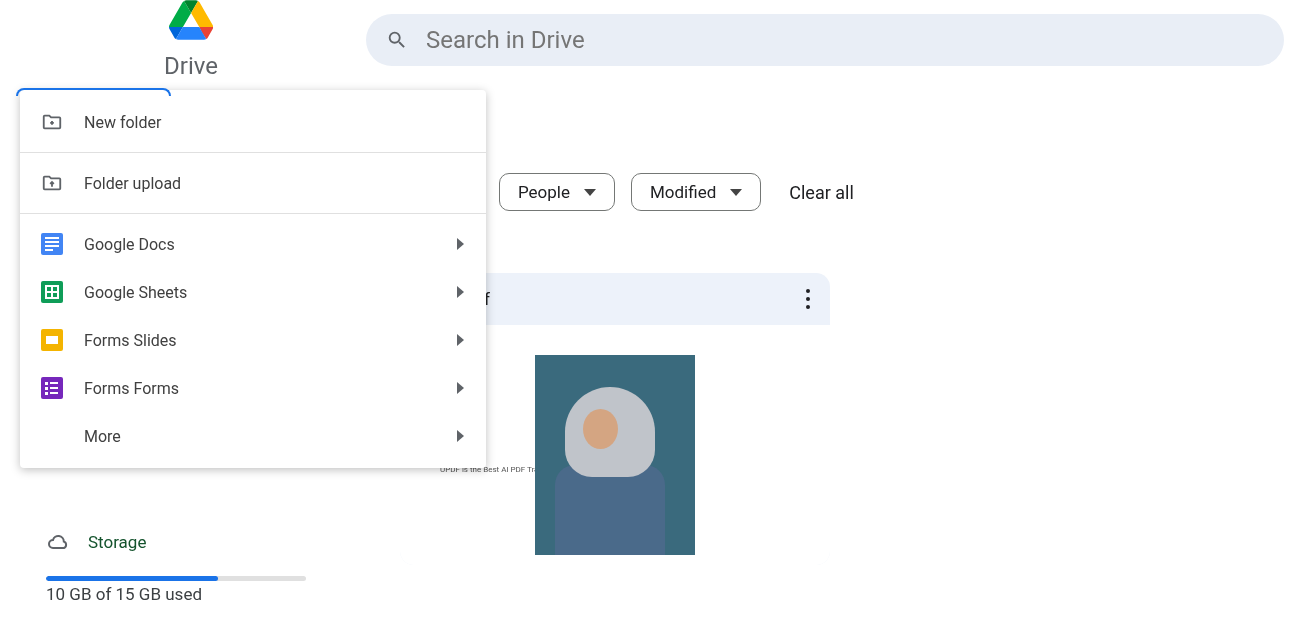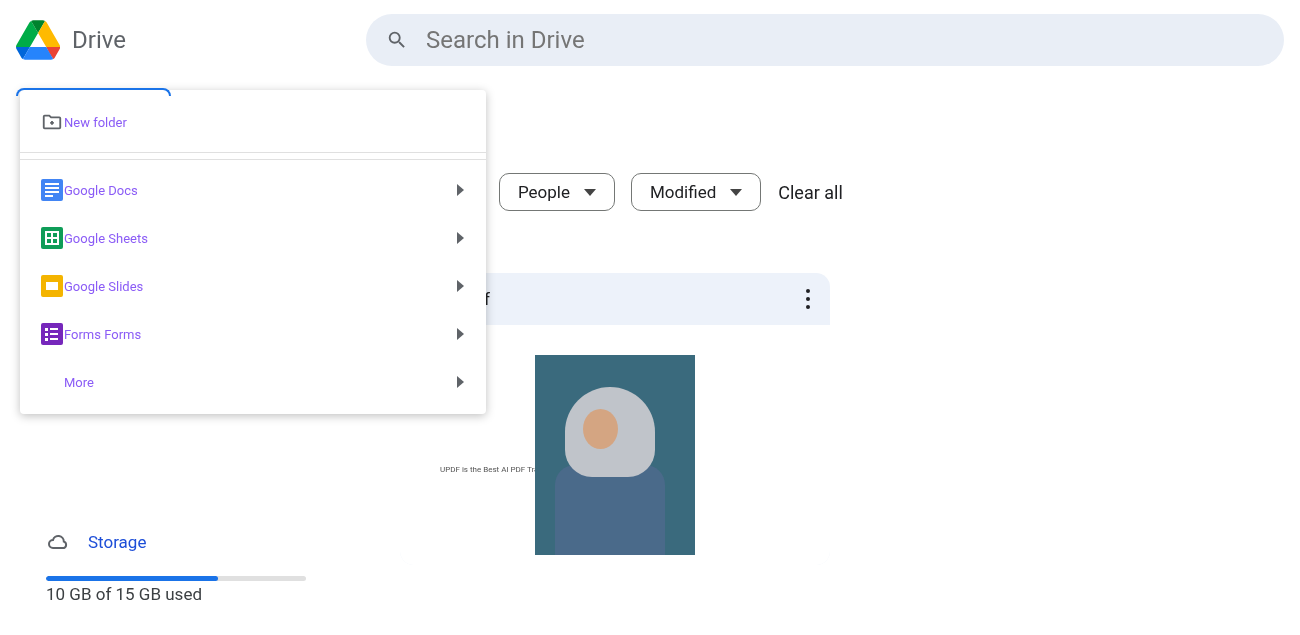--- a/index.html
+++ b/index.html
@@ -1,53 +1,53 @@
 <!DOCTYPE html>
 <html><head>
 <meta charset="utf-8">
 <style>
   * { box-sizing: border-box; margin: 0; padding: 0; font-family: 'Google Sans', Roboto, Arial, sans-serif; }
   body { width: 1300px; height: 635px; background: #fff; overflow: hidden; position: relative; }
 
   .header { display: flex; align-items: center; height: 80px; padding: 0 16px; }
-  .logo-area { display: flex; align-items: center; gap: 12px; width: 350px; }
+  .logo-area { display: flex; align-items: center; gap: 12px; width: 350px; flex-direction: column; }
   .app-name { font-size: 24px; color: #5f6368; }
   .search-bar { flex: 1; background: #e9eef6; border-radius: 32px; height: 52px; display: flex; align-items: center; padding: 0 20px; gap: 18px; }
   .search-icon-svg { width: 22px; height: 22px; fill: #5f6368; }
   .search-input { border: none; background: transparent; font-size: 24px; color: #4c1d95; outline: none; flex: 1; }
 
   .content { position: absolute; left: 400px; top: 110px; right: 0; }
   .breadcrumb { display: flex; align-items: center; gap: 8px; }
   .breadcrumb-title { font-size: 28px; color: #202124; }
   .triangle-down { width: 0; height: 0; border-left: 6px solid transparent; border-right: 6px solid transparent; border-top: 7px solid #202124; margin-left: 4px; }
 
   .filters { display: flex; align-items: center; gap: 16px; margin-top: 28px; }
   .chip { display: flex; align-items: center; gap: 10px; padding: 8px 18px; border: 1px solid #747775; border-radius: 10px; font-size: 17px; color: #202124; background: #fff; cursor: pointer; }
   .chip.active { background: #c2e7ff; border-color: #c2e7ff; }
   .chip .triangle-down { border-top-color: #444; }
   .chip .close-x { font-size: 20px; font-weight: 500; color: #202124; }
-  .clear-all { font-size: 18px; color: #202124; cursor: pointer; margin-left: 1px; }
+  .clear-all { font-size: 18px; color: #202124; cursor: pointer; margin-left: 12px; }
 
   .file-card { margin-top: 60px; width: 430px; background: #edf2fa; border-radius: 14px; overflow: hidden; }
   .file-card-header { display: flex; align-items: center; justify-content: space-between; padding: 16px 20px; }
   .file-name { font-size: 17px; color: #202124; }
   .more-dots { display: flex; flex-direction: column; gap: 4px; }
   .more-dots span { width: 4px; height: 4px; background: #202124; border-radius: 50%; }
   .file-preview { background: #fff; height: 240px; position: relative; display: flex; justify-content: center; padding-top: 30px; }
   .preview-caption { position: absolute; left: 40px; top: 140px; font-size: 8px; color: #555; }
   .preview-img { width: 160px; height: 200px; background: #3a6a7d; position: relative; overflow: hidden; }
   .person { position: absolute; bottom: -10px; left: 30px; }
   .hood { width: 90px; height: 90px; background: #c0c4ca; border-radius: 50% 50% 30% 30%; position: relative; }
   .face { position: absolute; width: 35px; height: 40px; background: #d4a582; border-radius: 50%; left: 18px; top: 22px; }
   .jacket { width: 110px; height: 100px; background: #4a6a8a; margin-top: -12px; border-radius: 20px 20px 0 0; margin-left: -10px; }
 
   
   .menu { position: absolute; left: 20px; top: 90px; width: 466px; background: #fff; border-radius: 4px; box-shadow: 0 2px 10px rgba(0,0,0,0.25); padding: 8px 0; z-index: 100; }
   .menu-top-border { position: absolute; left: 16px; top: 88px; width: 155px; height: 8px; border: 2px solid #1a73e8; border-bottom: none; border-radius: 18px 18px 0 0; z-index: 101; }
-  .menu-item { display: flex; align-items: center; padding: 12px 20px; font-size: 13px; color: #8b5cf6; cursor: pointer; position: relative; }
+  .menu-item { display: flex; align-items: center; padding: 12px 20px; gap: 20px; font-size: 16px; color: #404040; cursor: pointer; position: relative; }
   .menu-item.highlighted { background: #eeeeee; outline: 2px solid #d93025; outline-offset: -2px; }
   .menu-divider { height: 1px; background: #e0e0e0; margin: 6px 0; }
   .menu-icon { width: 24px; height: 24px; display: flex; align-items: center; justify-content: center; }
   .menu-icon svg { width: 22px; height: 22px; }
   .submenu-arrow { position: absolute; right: 22px; width: 0; height: 0; border-top: 6px solid transparent; border-bottom: 6px solid transparent; border-left: 7px solid #5f6368; }
 
   .doc-icon { width: 22px; height: 22px; border-radius: 2px; display: flex; flex-direction: column; justify-content: center; gap: 2px; padding: 4px; }
   .doc-icon.docs { background: #4285f4; }
   .doc-icon.sheets { background: #0f9d58; }
   .doc-icon.slides { background: #f4b400; }
@@ -57,21 +57,21 @@
   .sheets-grid::before { content: ''; position: absolute; left: 50%; top: 0; bottom: 0; width: 2px; background: #fff; transform: translateX(-50%); }
   .sheets-grid::after { content: ''; position: absolute; top: 50%; left: 0; right: 0; height: 2px; background: #fff; transform: translateY(-50%); }
   .slides-box { width: 12px; height: 8px; background: #fff; margin: auto; }
   .forms-rows { display: flex; flex-direction: column; gap: 2px; }
   .forms-row { display: flex; gap: 2px; align-items: center; }
   .forms-dot { width: 3px; height: 3px; background: #fff; }
   .forms-bar { width: 8px; height: 2px; background: #fff; }
 
   
   .storage-area { position: absolute; left: 46px; top: 530px; width: 260px; }
-  .storage-row { display: flex; align-items: center; gap: 18px; font-size: 17px; color: #1d4ed8; }
+  .storage-row { display: flex; align-items: center; gap: 18px; font-size: 17px; color: #14532d; }
   .storage-bar { height: 5px; background: #e0e0e0; border-radius: 3px; margin-top: 22px; overflow: hidden; }
   .storage-fill { height: 100%; width: 66%; background: #1a73e8; border-radius: 3px; }
   .storage-text { margin-top: 3px; font-size: 17px; color: #3c4043; }
 </style>
 </head>
 <body>
 
 <div class="header">
   <div class="logo-area">
     <svg width="44" height="40" viewBox="0 0 87 78">
@@ -142,20 +142,29 @@
   <div class="menu-item">
     <span class="menu-icon">
       <svg viewBox="0 0 24 24" fill="none" stroke="#5f6368" stroke-width="2">
           <path d="M3 6a1 1 0 0 1 1-1h5l2 2h9a1 1 0 0 1 1 1v10a1 1 0 0 1-1 1H4a1 1 0 0 1-1-1V6z"></path>
           <path d="M12 11v4M10 13h4"></path>
         </svg>
     </span>
     <span>New folder</span>
   </div>
   <div class="menu-divider"></div>
+  <div class="menu-item">
+    <span class="menu-icon">
+      <svg viewBox="0 0 24 24" fill="none" stroke="#5f6368" stroke-width="2">
+          <path d="M3 6a1 1 0 0 1 1-1h5l2 2h9a1 1 0 0 1 1 1v10a1 1 0 0 1-1 1H4a1 1 0 0 1-1-1V6z"></path>
+          <path d="M12 16v-5M10 13l2-2 2 2"></path>
+        </svg>
+    </span>
+    <span>Folder upload</span>
+  </div>
   <div class="menu-divider"></div>
   <div class="menu-item">
     <span class="menu-icon">
         <div class="doc-icon docs">
           <div class="doc-line"></div>
           <div class="doc-line"></div>
           <div class="doc-line"></div>
           <div class="doc-line" style="width:60%"></div>
         </div>
       </span>
@@ -170,21 +179,21 @@
       </span>
     <span>Google Sheets</span>
     <span class="submenu-arrow"></span>
   </div>
   <div class="menu-item">
     <span class="menu-icon">
         <div class="doc-icon slides">
           <div class="slides-box"></div>
         </div>
       </span>
-    <span>Google Slides</span>
+    <span>Forms Slides</span>
     <span class="submenu-arrow"></span>
   </div>
   <div class="menu-item">
     <span class="menu-icon">
         <div class="doc-icon forms">
           <div class="forms-rows">
             <div class="forms-row">
               <div class="forms-dot"></div>
               <div class="forms-bar"></div>
             </div>

